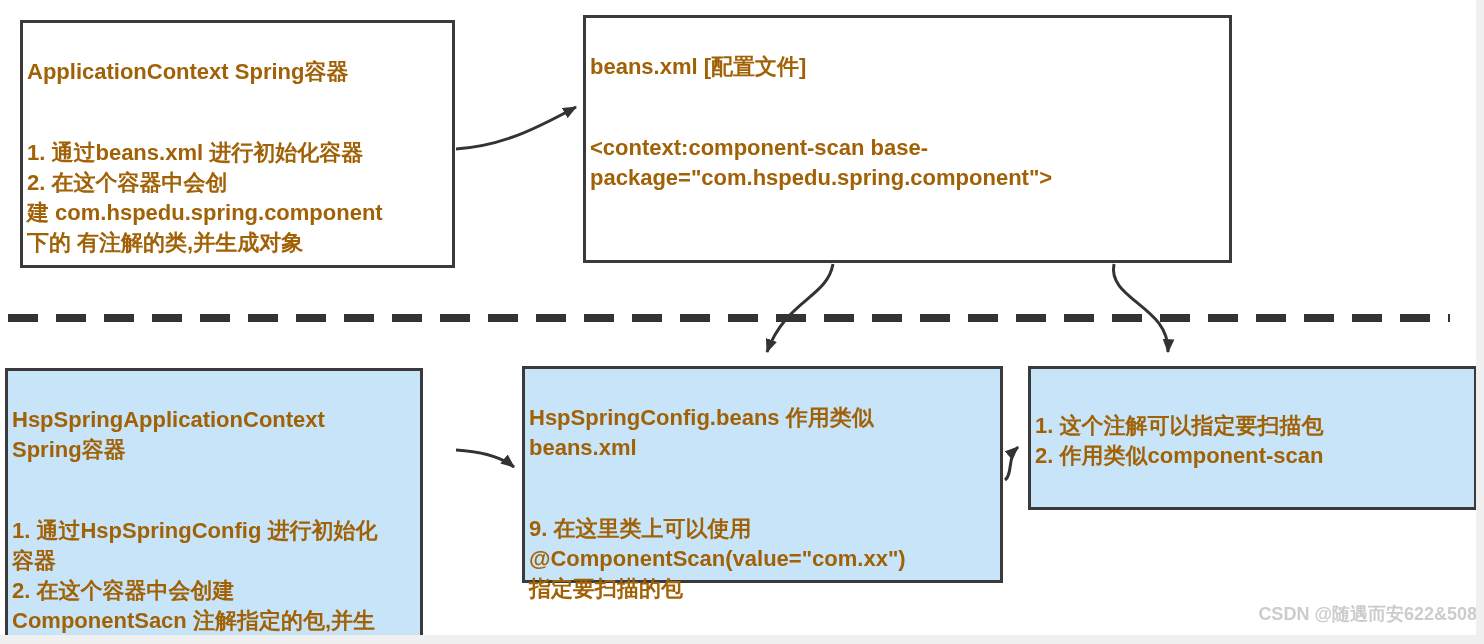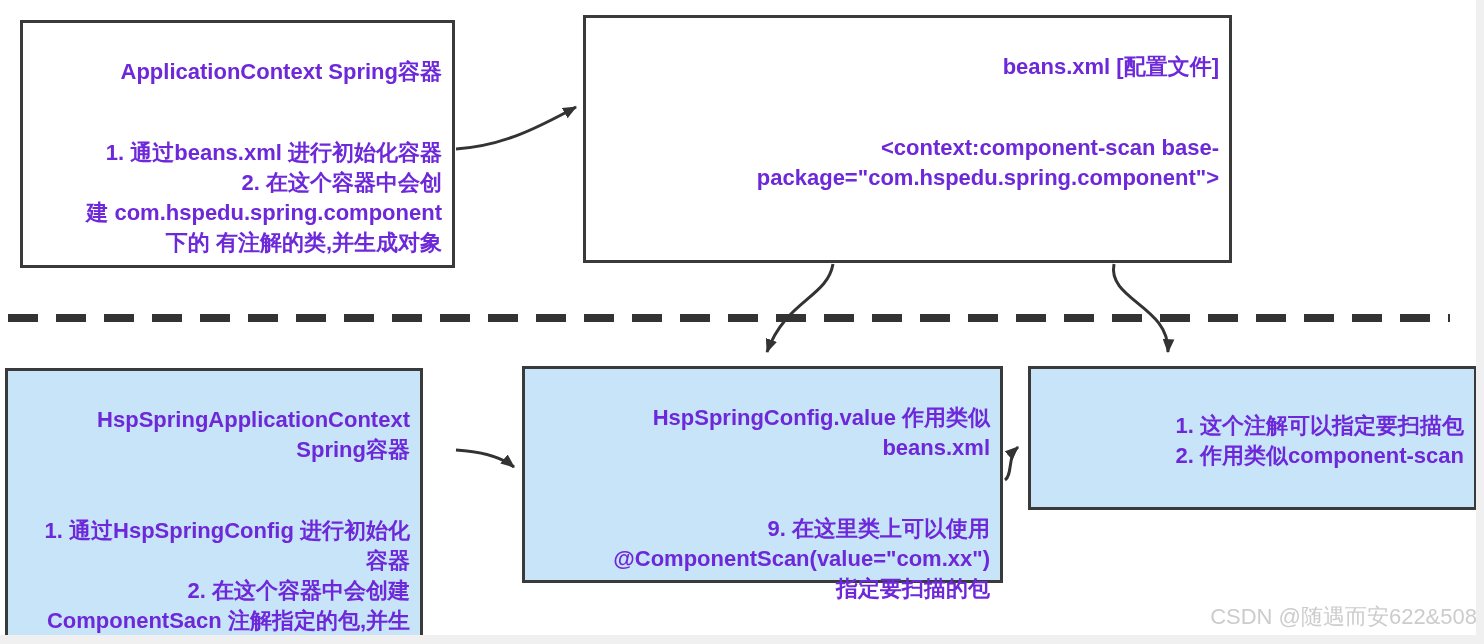--- a/index.html
+++ b/index.html
@@ -12,28 +12,27 @@
     position: relative;
     width: 1484px;
     height: 644px;
     background: #ffffff;
     overflow: hidden;
   }
   .box {
     position: absolute;
     border: 3px solid #3a3a3a;
     box-sizing: border-box;
-    padding: 4px 10px;
-    color: #6d28d9;
+    padding: 4px 4px;
+    color: #a16207;
     font-weight: bold;
     font-size: 22px;
     line-height: 30px;
     white-space: pre-line;
     letter-spacing: 0px;
-    text-align: right;
   }
   .box.white { background: #ffffff; }
   .box.blue  { background: #c8e4f8; }
   .box .body { margin-top: 21px; white-space: pre-line; }
   .box .body.no-gap { margin-top: 8px; }
   .box .title { white-space: pre-line; }
   .arrows {
     position: absolute;
     left: 0; top: 0;
     width: 1484px; height: 644px;
@@ -48,22 +47,22 @@
     background: repeating-linear-gradient(90deg,
       #333333 0px, #333333 30px,
       transparent 30px, transparent 48px);
   }
   .watermark {
     position: absolute;
     left: 1140px;
     top: 602px;
     width: 337px;
     text-align: right;
-    font-size: 22px;
-    font-weight: normal;
+    font-size: 18px;
+    font-weight: bold;
     color: #cccccc;
     text-shadow: 1px 1px 0 #ffffff;
     white-space: nowrap;
   }
   .edge-strip-right {
     position: absolute;
     left: 1476px; top: 0;
     width: 8px; height: 644px;
     background: #f1f0f1;
   }
@@ -112,21 +111,21 @@
     <div class="title">HspSpringApplicationContext
 Spring容器</div>
     <div class="body">1. 通过HspSpringConfig 进行初始化
 容器
 2. 在这个容器中会创建
 ComponentSacn 注解指定的包,并生
 成对象</div>
   </div>
 
   <div class="box blue" style="left:522px; top:366px; width:481px; height:217px;">
-    <div class="title">HspSpringConfig.value 作用类似
+    <div class="title">HspSpringConfig.beans 作用类似
 beans.xml</div>
     <div class="body">9. 在这里类上可以使用
 @ComponentScan(value="com.xx")
 指定要扫描的包</div>
   </div>
 
   <div class="box blue" style="left:1028px; top:366px; width:449px; height:144px;">
     <div class="body no-gap">1. 这个注解可以指定要扫描包
 2. 作用类似component-scan</div>
   </div>

